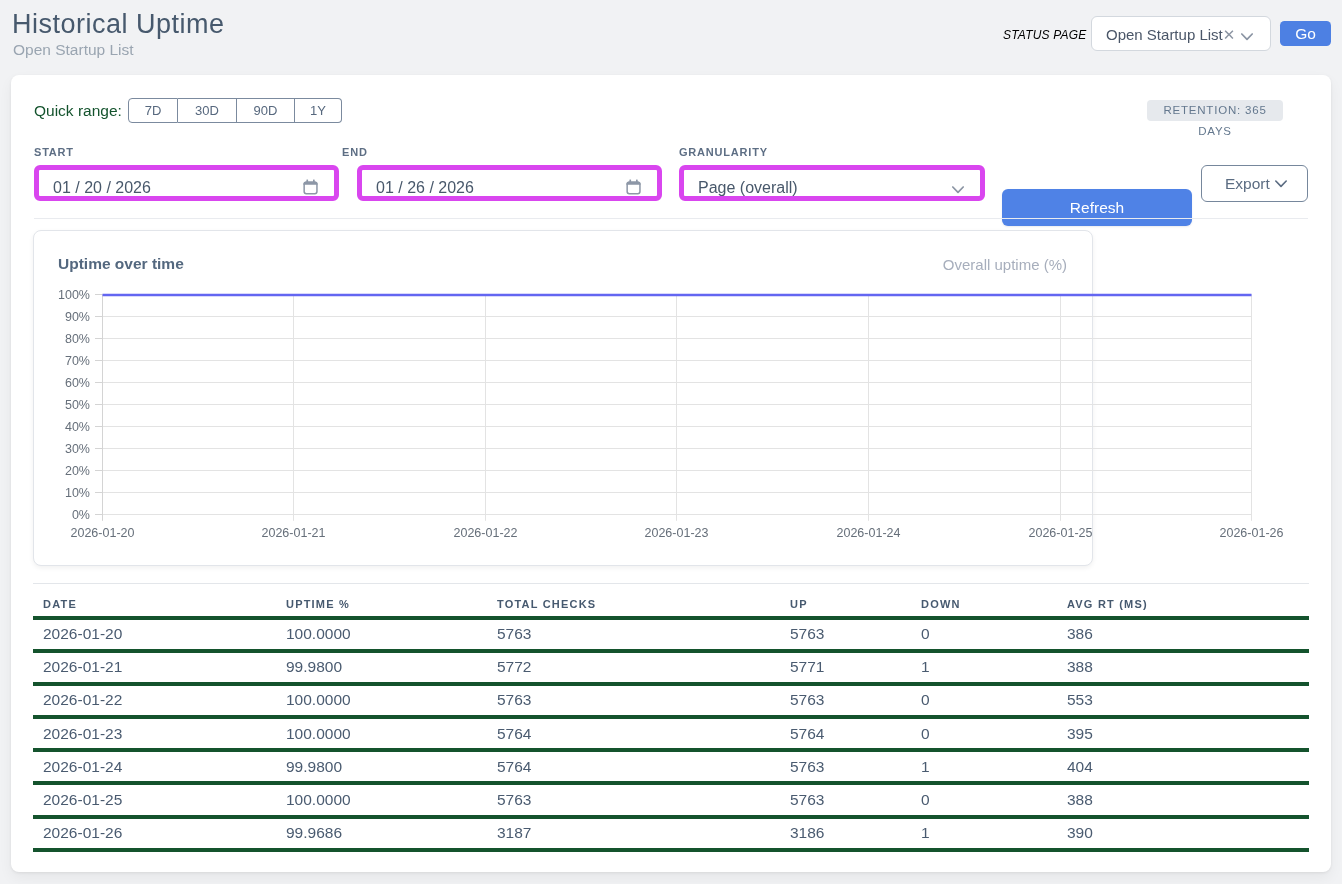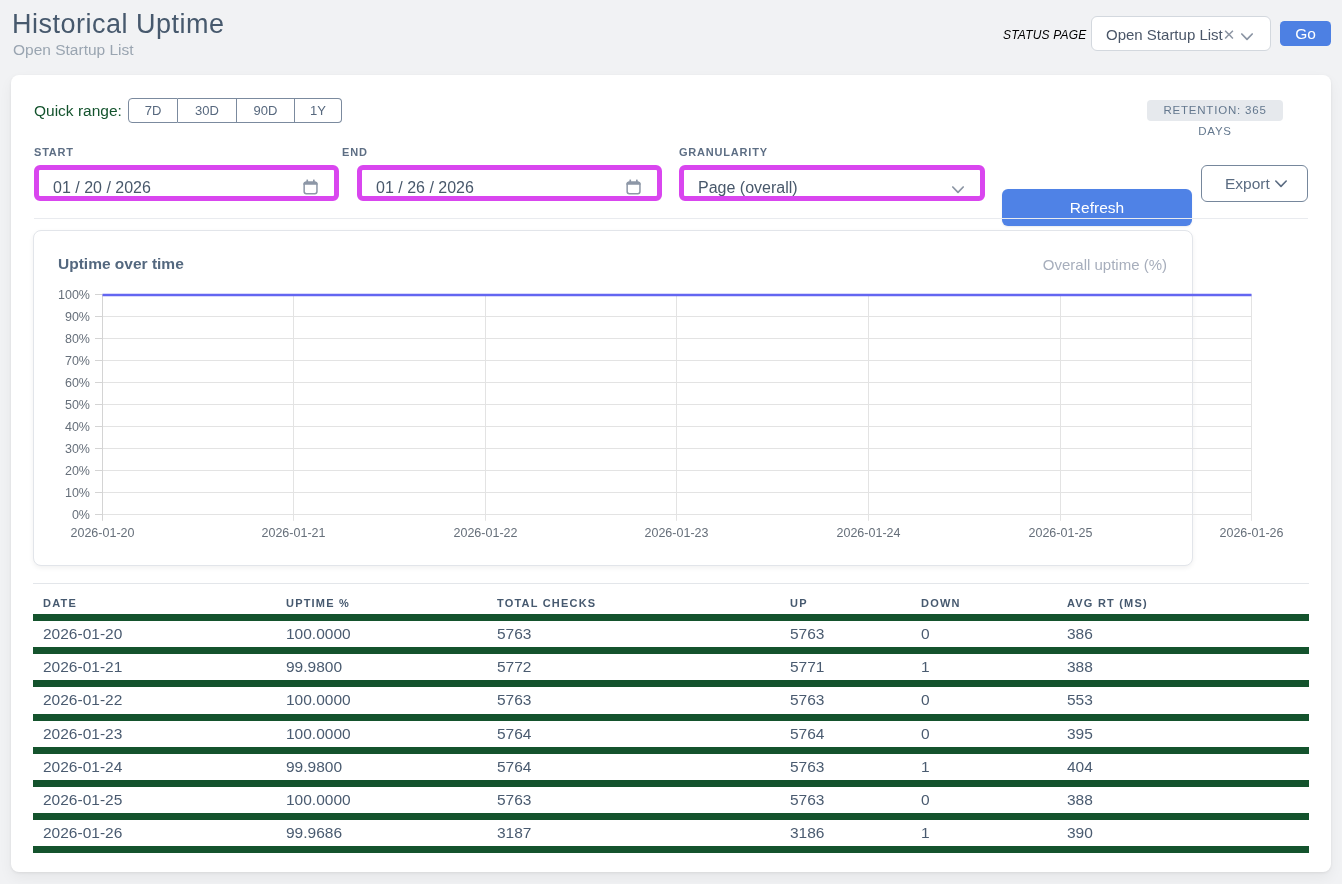--- a/index.html
+++ b/index.html
@@ -31,28 +31,28 @@
   .input { height:36px; background:#fff; border:5px solid #d946ef; border-radius:6px; }
   .input .val { position:absolute; left:14px; top:9px; font-size:16px; color:#48586b; }
   .cal { position:absolute; right:15px; top:9px; }
   .chev { position:absolute; }
 
   .btn-refresh { left:1002px; top:165px; width:190px; height:37px; background:#4f82e6; border-radius:6px; box-shadow:0 1px 2px rgba(27,49,92,.10); color:#fff; font-size:15.5px; text-align:center; line-height:37px;margin-top:24px; }
   .btn-export { left:1201px; top:165px; width:107px; height:37px; background:#fff; border:1px solid #76879c; border-radius:6px; color:#5b6c82; font-size:15.5px; }
 
   .divider { left:34px; top:218px; width:1274px; height:1px; background:#e9ebef; }
 
-  .chart-card { left:33px; top:230px; width:1160px; height:336px; background:#fff; border:1px solid #e2e5ea; border-radius:8px; box-shadow:0 2px 5px rgba(0,0,0,0.06); }
+  .chart-card { left:33px; top:230px; width:1060px; height:336px; background:#fff; border:1px solid #e2e5ea; border-radius:8px; box-shadow:0 2px 5px rgba(0,0,0,0.06); }
   .chart-title { position:absolute; left:24px; top:24px; font-size:15.5px; font-weight:bold; color:#54687f; }
   .chart-right { position:absolute; right:25px; top:25px; font-size:15px; color:#a7aebc; }
 
   table { position:absolute; left:33px; top:583px; width:1276px; border-collapse:collapse; table-layout:fixed; }
   table th { font-size:11px; color:#46596f; letter-spacing:1.2px; text-align:left; font-weight:bold; height:34px; padding:8px 0 0 10px; }
   table td { font-size:15.5px; color:#4a5b70; }
-  table th, table td { border-bottom:7px solid #14532d; }
+  table th, table td { border-bottom:4px solid #14532d; }
   table td { height:33.2px; padding:0 0 0 10px; }
   table thead tr { border-top:1px solid #e3e6ea; }
 </style>
 </head>
 <body>
   <div class="abs" style="left:0;top:0;width:1342px;height:75px;"></div>
   <h1 class="abs">Historical Uptime</h1>
   <div class="abs subtitle">Open Startup List</div>
   <div class="abs sp-label">STATUS PAGE</div>
   <div class="abs sp-select">

